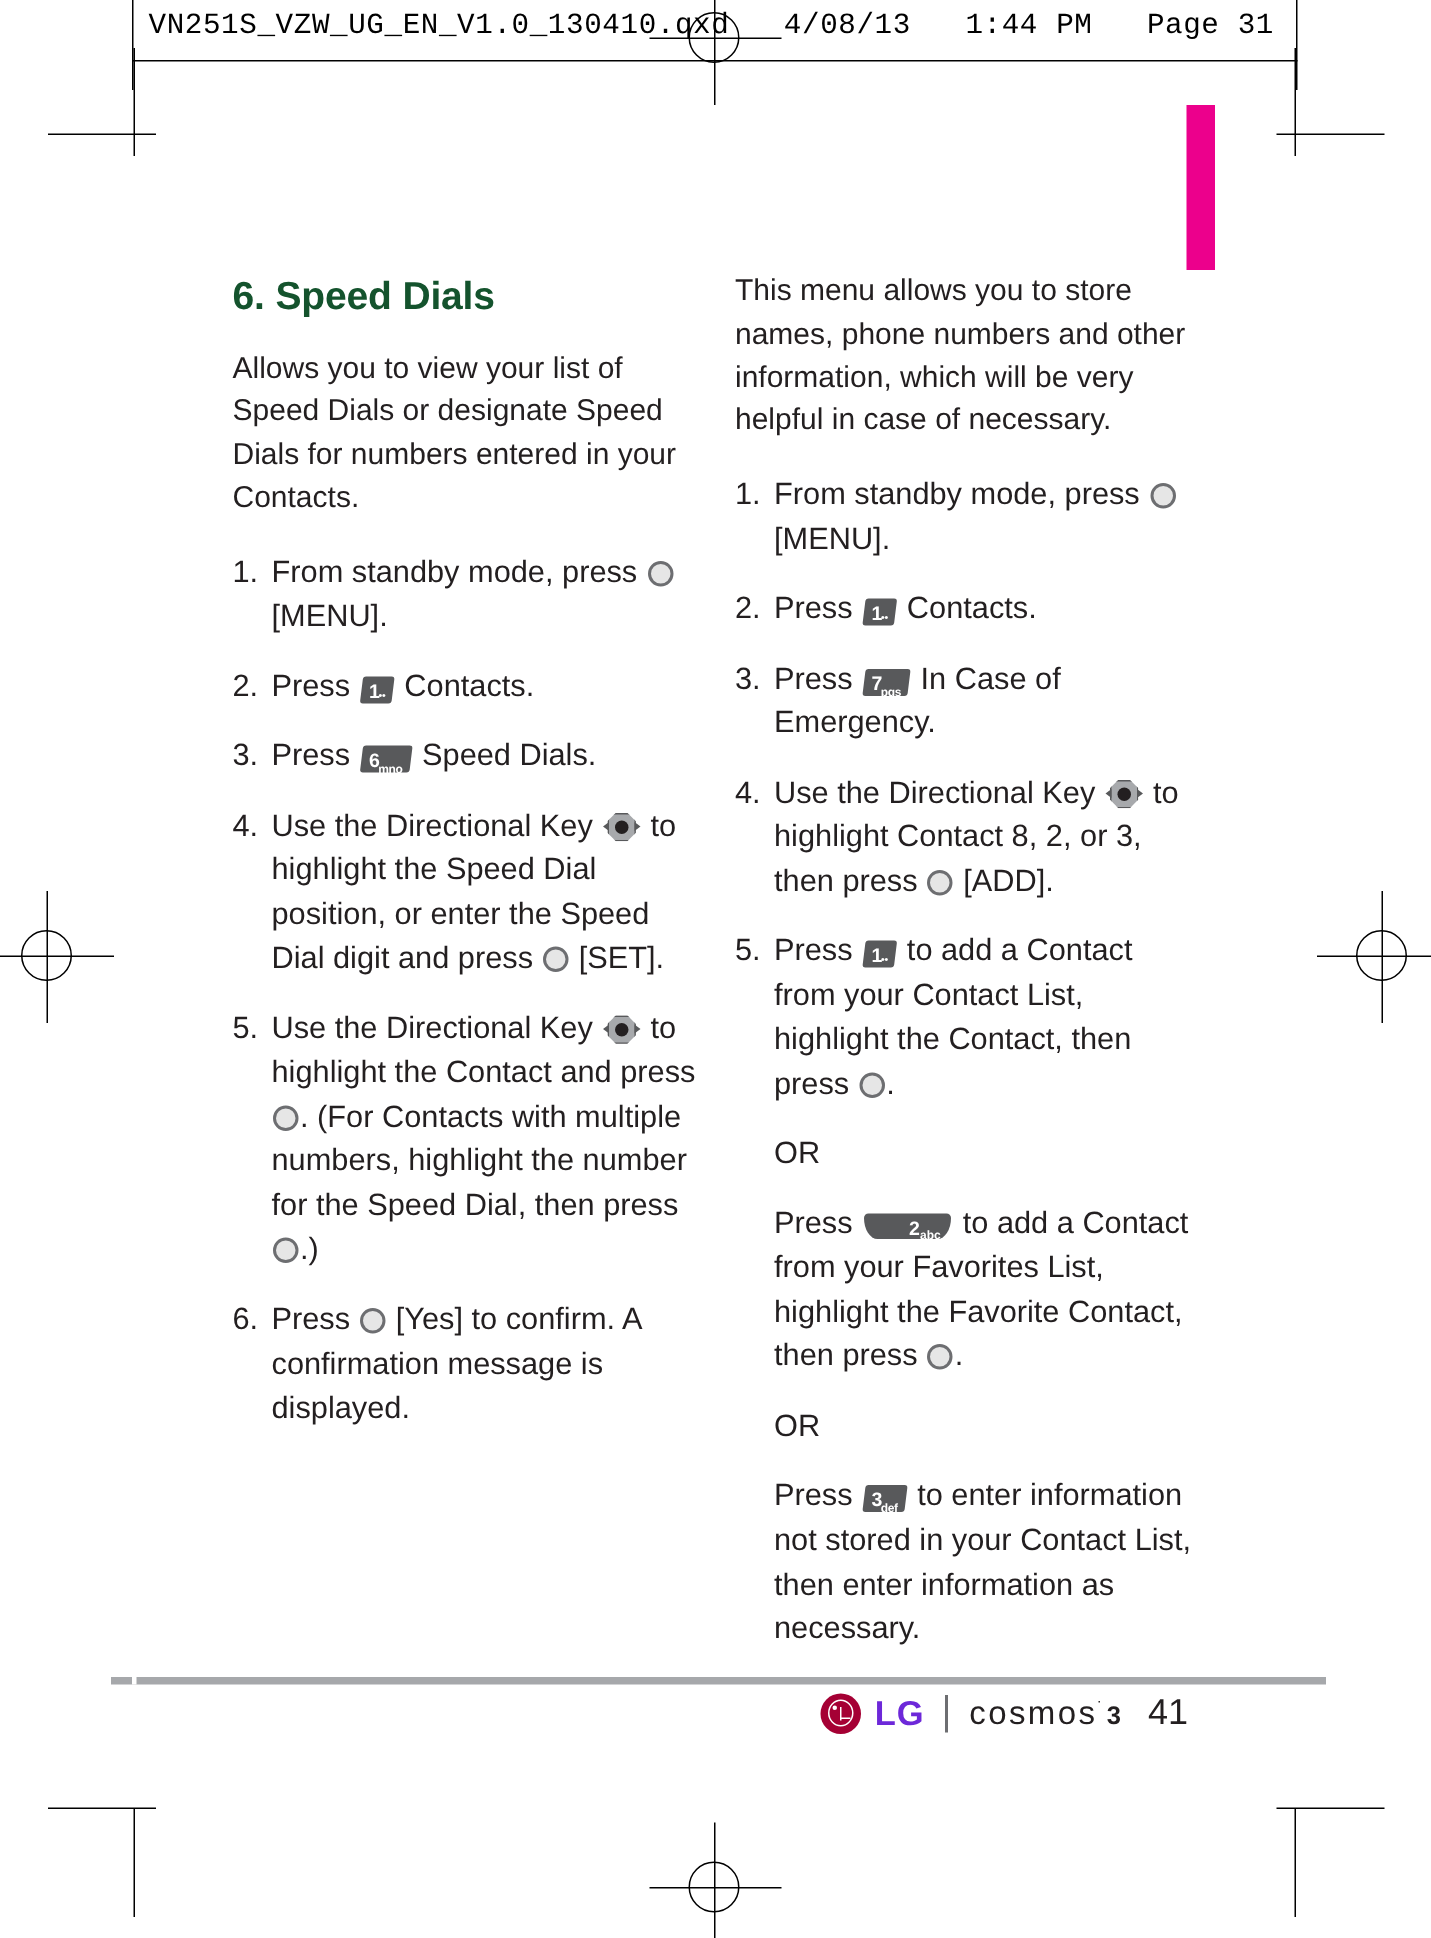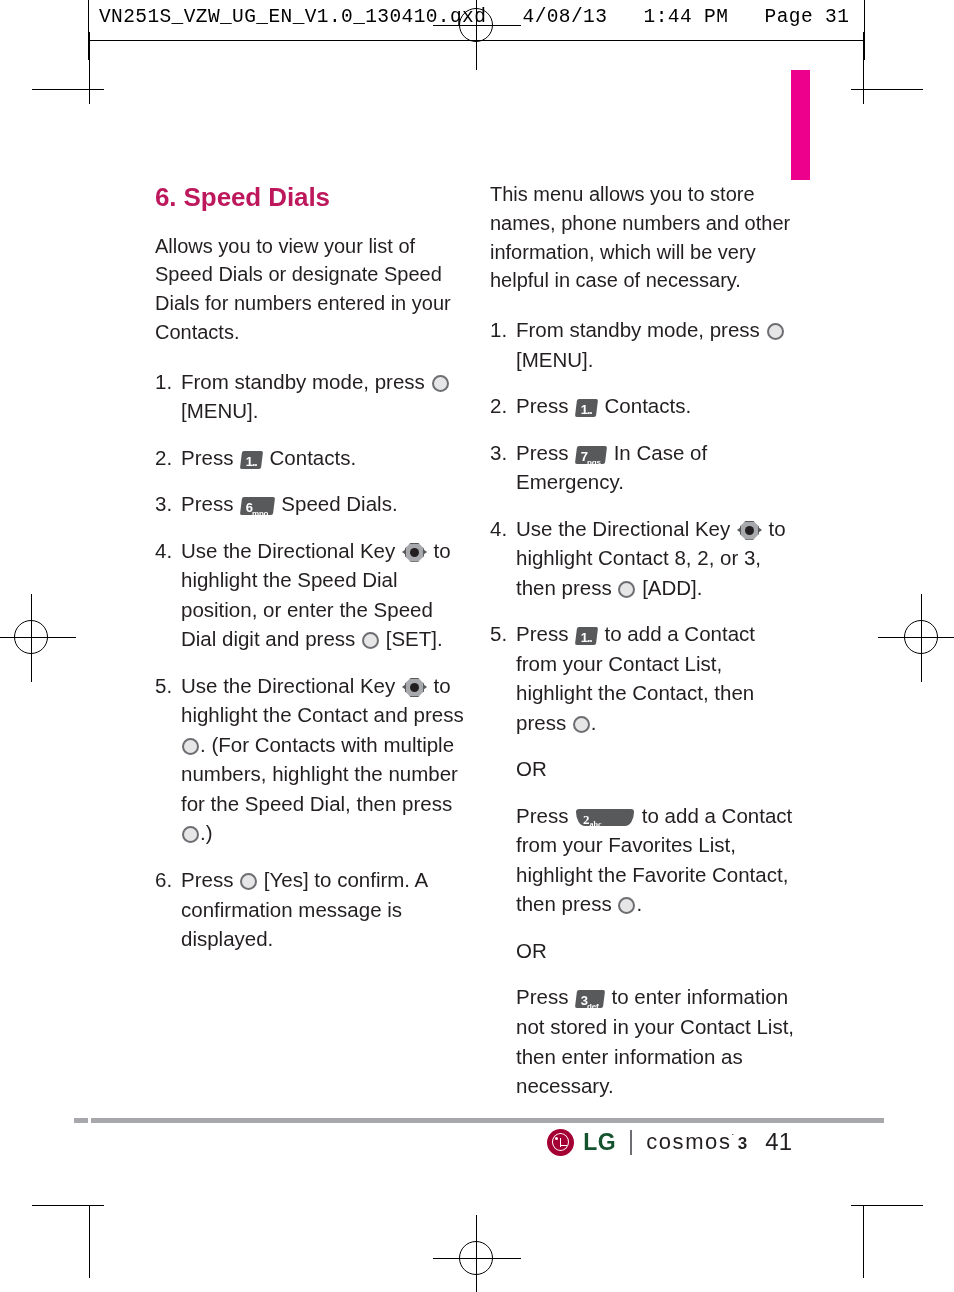--- a/index.html
+++ b/index.html
@@ -57,21 +57,21 @@
   
   .col {
     position: absolute;
     top: 180px;
     width: 310px;
   }
   .col-left  { left: 155px; }
   .col-right { left: 490px; }
 
   h1.section-title {
-    color: #be185d;
+    color: #14532d;
     font-size: 26px;
     font-weight: bold;
     line-height: 1.33;
     margin: 0 0 17px 0;
     letter-spacing: -0.1px;
   }
   h1.section-title .ind { display: block; padding-left: 21px; }
 
   p.intro {
     font-size: 20px;
@@ -125,22 +125,21 @@
     text-align: left;
     vertical-align: 1px;
   }
   
   .key.curve {
     height: 17px;
     min-width: 44px;
     padding: 0 7px;
     border-radius: 3px 3px 9px 9px / 3px 3px 14px 14px;
     margin: 0 2px;
-    text-align: left;
-    font-family: Liberation Serif, serif;
+    text-align: right;
   }
   .key.curve .d { font-size: 13px; font-weight: bold; vertical-align: 2px; }
   .key.curve .l { font-size: 8px; font-weight: bold; vertical-align: -1px; }
 
   
   .okkey {
     display: inline-block;
     width: 17px; height: 17px;
     border-radius: 50%;
     border: 2px solid #6d6e71;
@@ -221,21 +220,21 @@
     width: 1.4px; height: 9px;
     background: #ffffff;
   }
   .lg-mark .lg-mouth {
     position: absolute; left: 12.5px; top: 16.5px;
     width: 7px; height: 1.4px;
     background: #ffffff;
   }
   .lg-word {
     font-size: 23px; font-weight: bold; letter-spacing: 0.5px;
-    color: #14532d;
+    color: #6d28d9;
   }
   .lg-bar { width: 2px; height: 25px; background: #6d6e71; margin: 0 5px; }
   .cosmos-word {
     font-size: 22px; letter-spacing: 1.6px; color: #231f20;
     font-family: "Liberation Sans", sans-serif;
   }
   .cosmos-sup { font-size: 11px; vertical-align: 7px; }
   .cosmos-num { font-size: 17px; font-weight: bold; letter-spacing: 0; margin-left: 1px; }
   .page-num { font-size: 24px; color: #231f20; margin-left: 9px; }
 </style>

